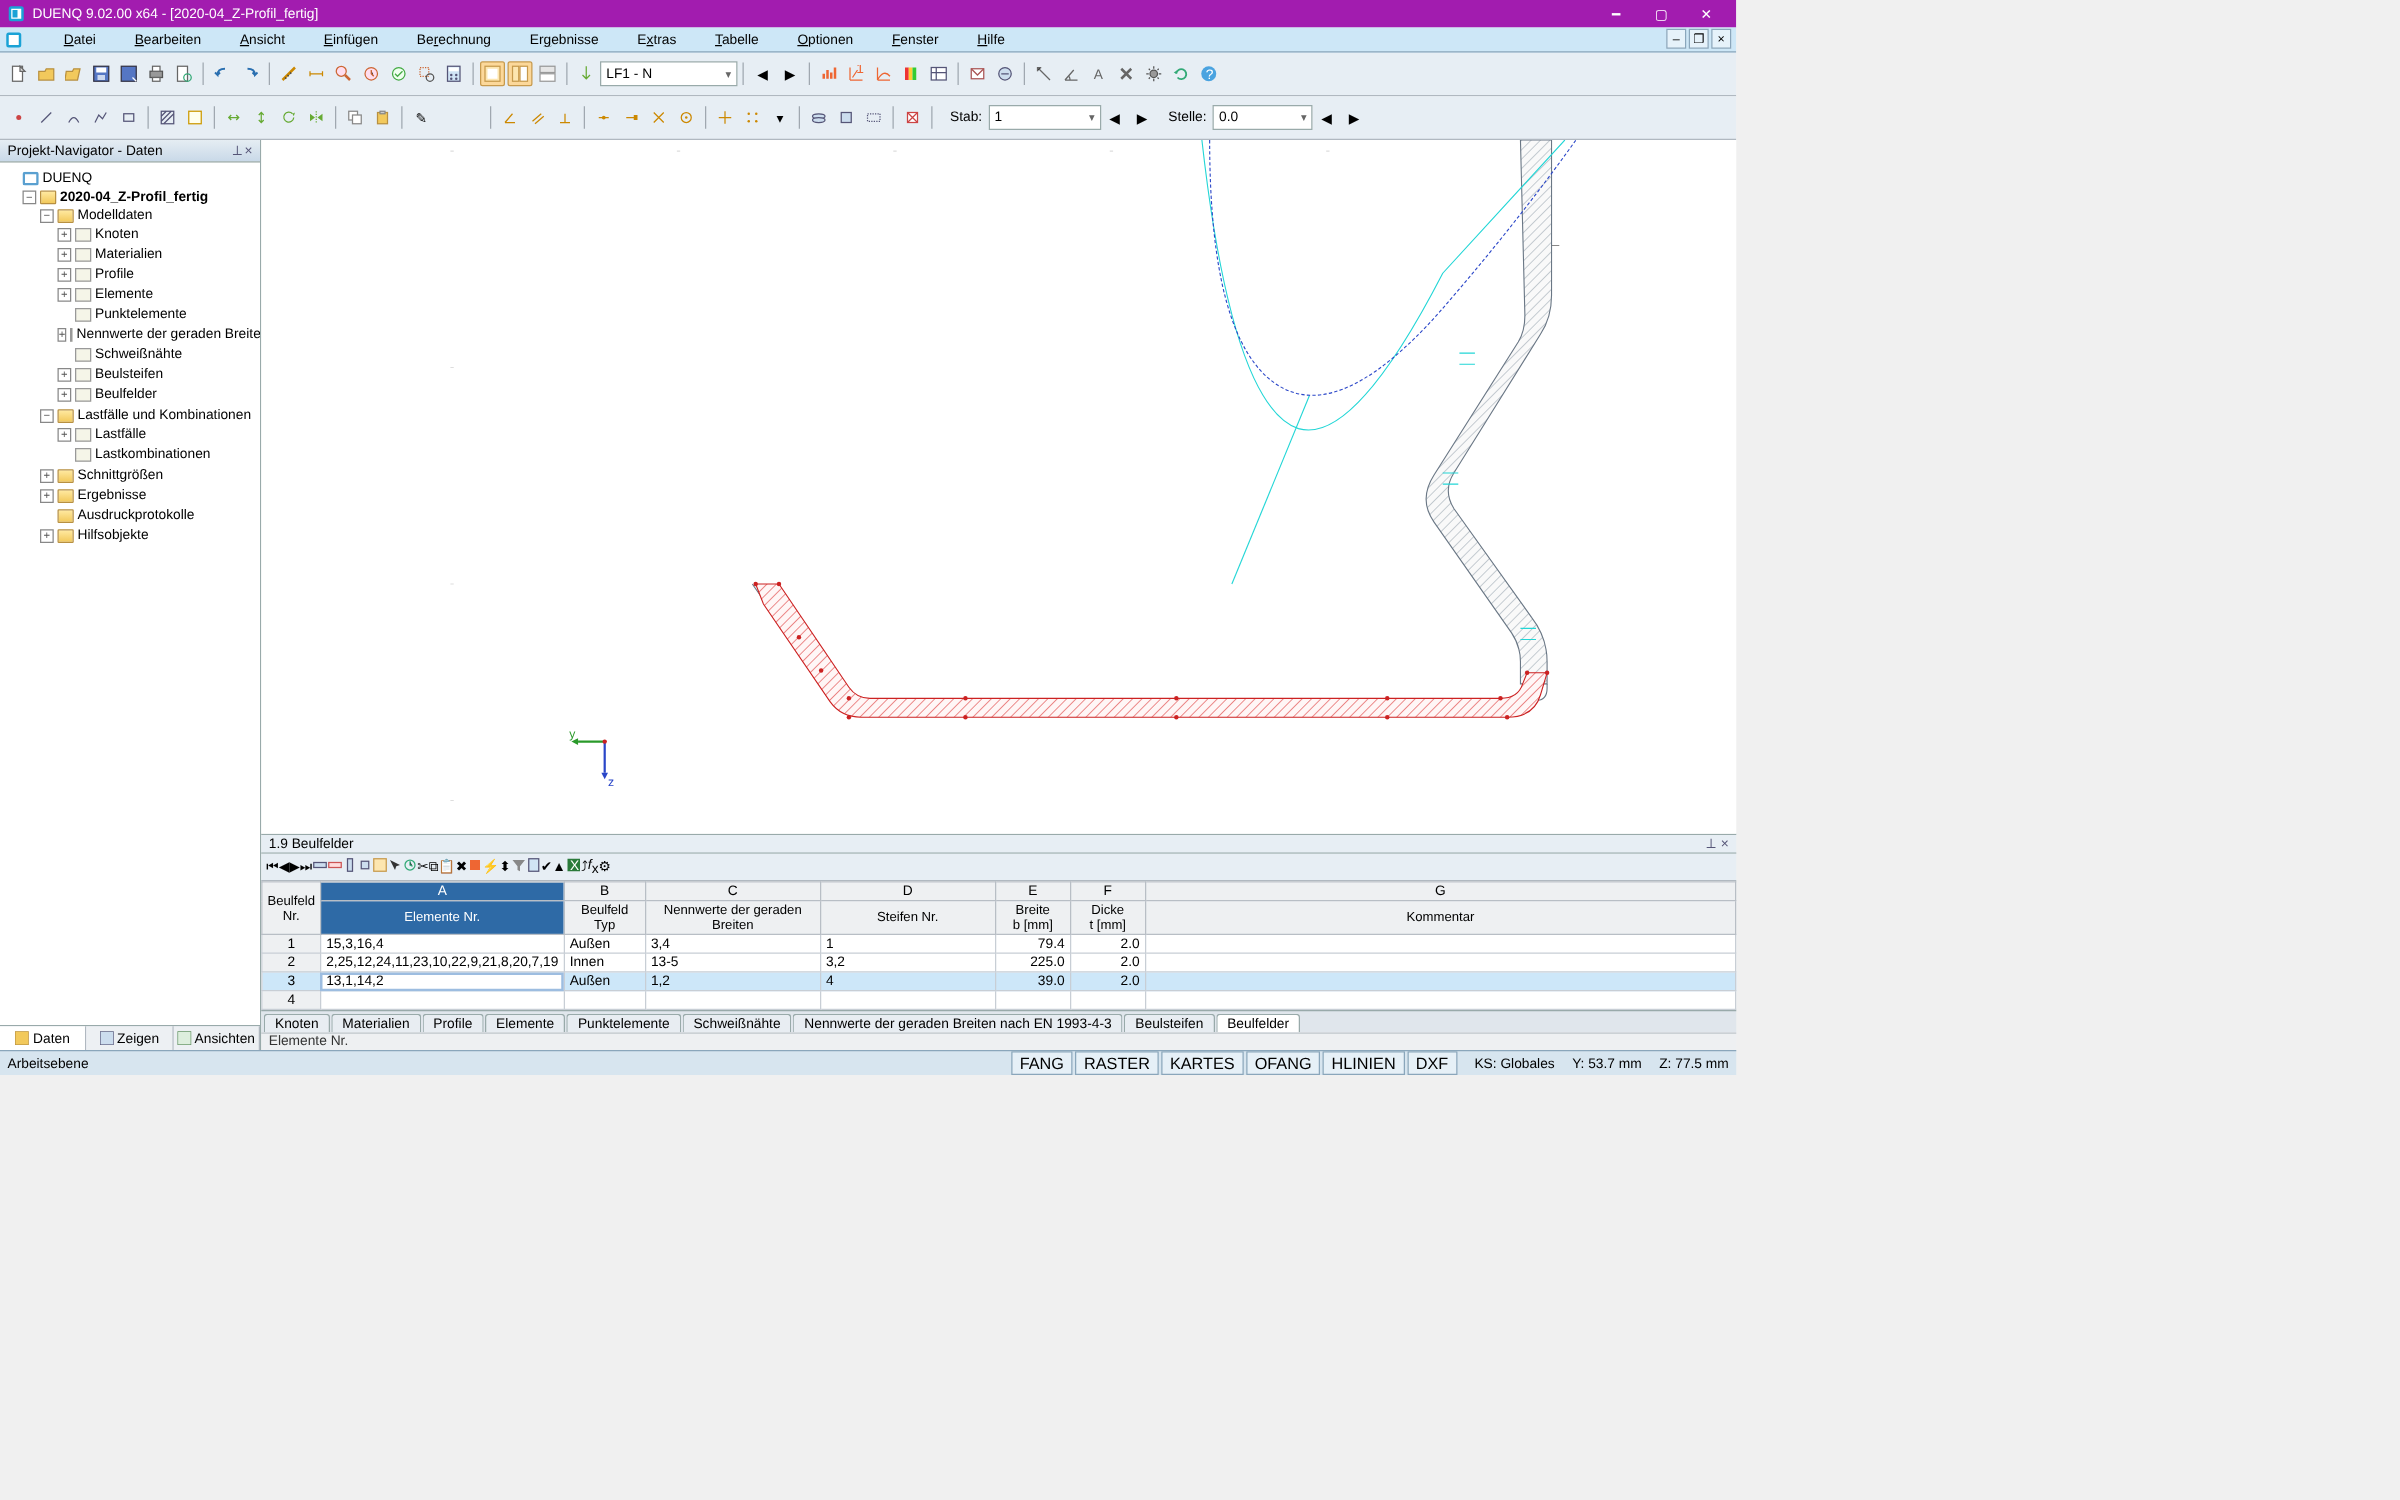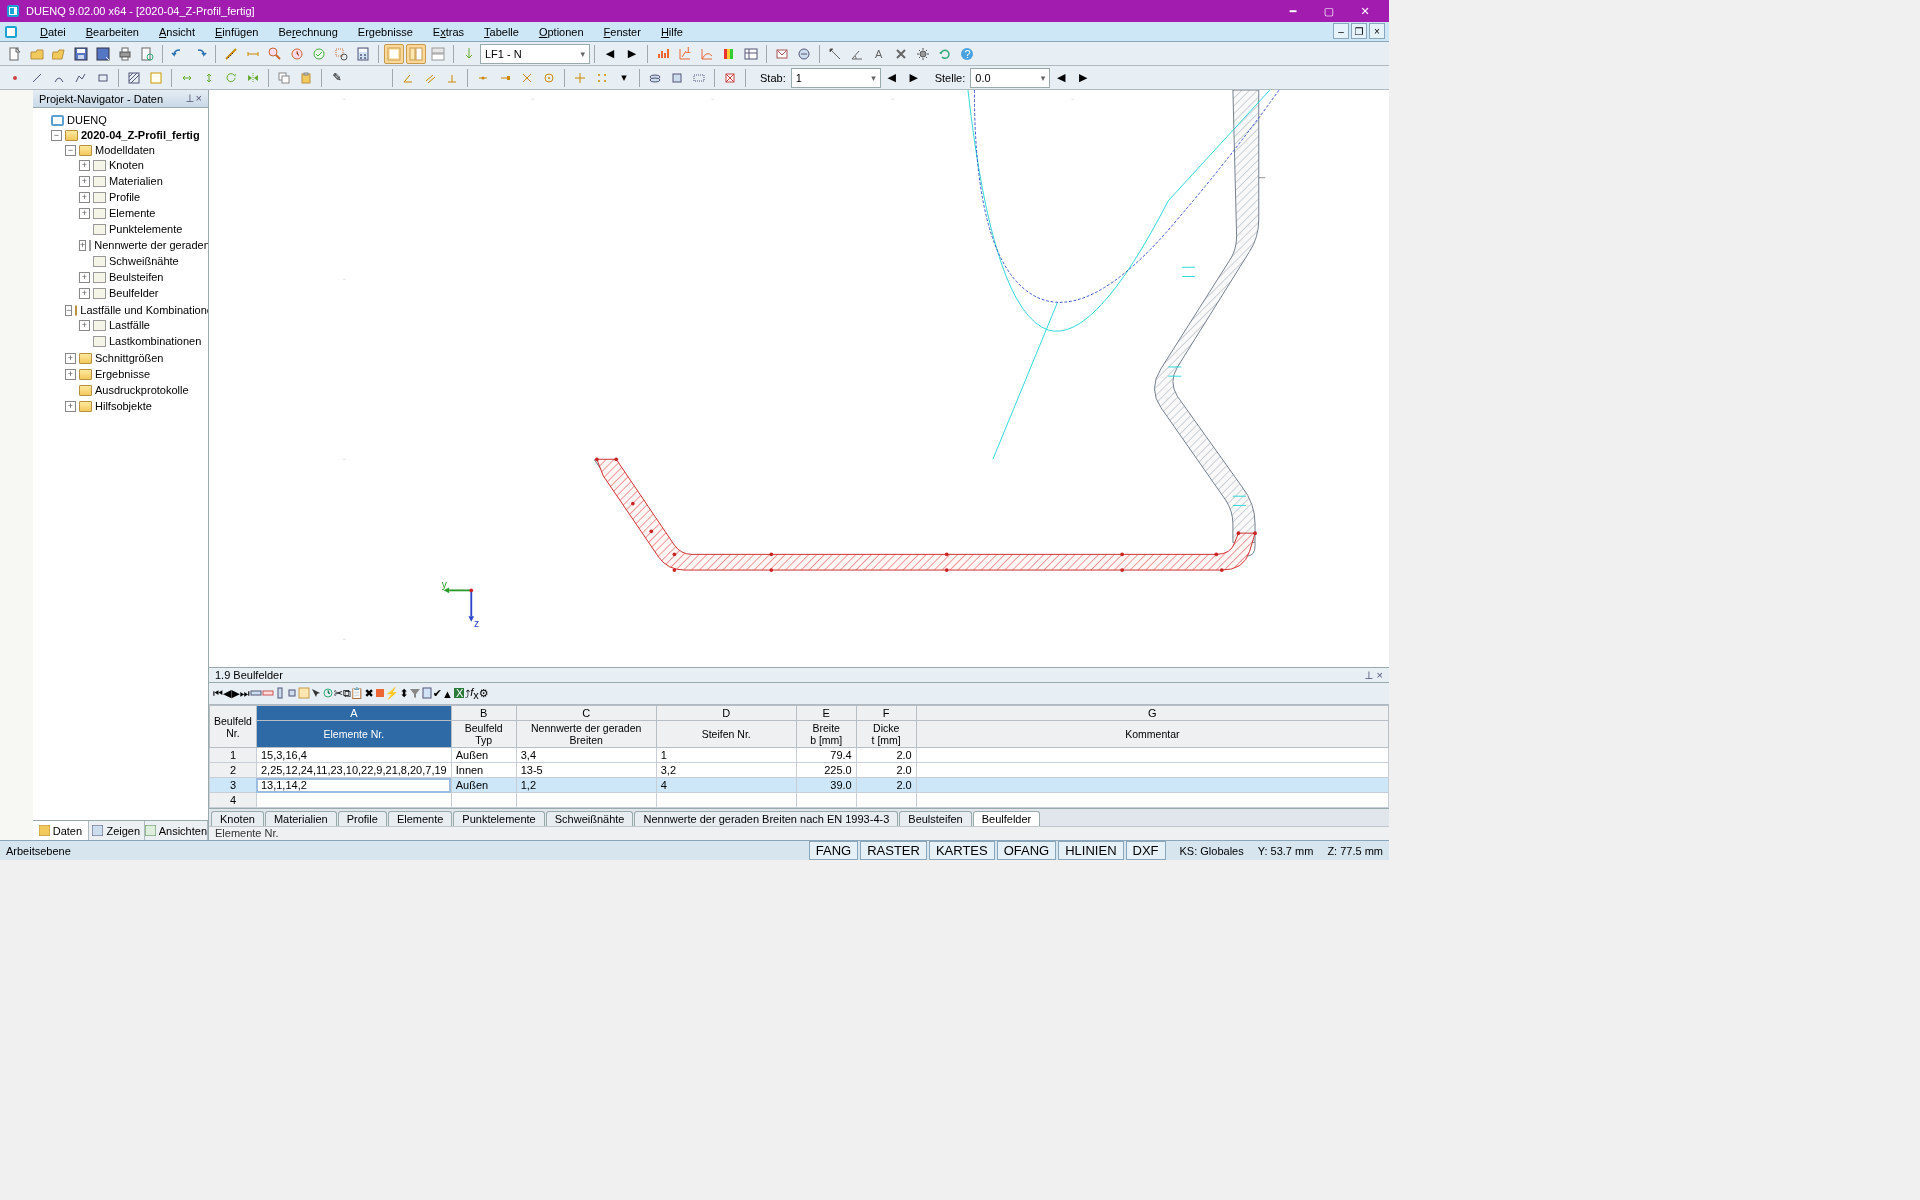--- a/index.html
+++ b/index.html
@@ -1,34 +1,34 @@
 <!DOCTYPE html>
 <html><head>
 <meta charset="utf-8">
 <style>
 * { margin: 0; padding: 0; box-sizing: border-box; font-family: "Segoe UI", Tahoma, sans-serif; font-size: 11px; }
 body { background: #f0f0f0; width: 1389px; height: 860px; overflow: hidden; display: flex; flex-direction: column; }
 .titlebar { background: #a21caf; color: #fff; height: 22px; display: flex; align-items: center; padding: 0 6px; }
 .titlebar .app-icon { width: 14px; height: 14px; margin-right: 6px; }
 .titlebar .title { flex: 1; font-size: 11px; }
 .titlebar .winbtn { width: 36px; height: 22px; display: flex; align-items: center; justify-content: center; color: #fff; }
-.menubar { background: #cde7f7; height: 20px; display: flex; align-items: center; padding: 0 4px; gap: 8px; border-bottom: 1px solid #8aa6bb; position: relative; }
+.menubar { background: #cde7f7; height: 20px; display: flex; align-items: center; padding: 0 4px; gap: 19px; border-bottom: 1px solid #8aa6bb; position: relative; }
 .menubar .mdi-icon { width: 14px; height: 14px; margin-right: 8px; }
 .menubar .mitem { padding: 2px 6px; cursor: default; }
 .menubar .mitem u { text-decoration: underline; }
 .menubar .mdi-btns { position: absolute; right: 4px; top: 1px; display: flex; gap: 2px; }
 .menubar .mdi-btns span { width: 16px; height: 16px; border: 1px solid #8aa6bb; background: #e6f2fa; font-size: 10px; display:flex;align-items:center;justify-content:center; }
-.toolbar { background: #e7eef4; height: 24px; display: flex; align-items: center; padding: 0 4px; border-bottom: 1px solid #b0b8c0; }
+.toolbar { background: #e7eef4; height: 24px; display: flex; align-items: center; padding: 17px 4px; border-bottom: 1px solid #b0b8c0; }
 .toolbar .tb-btn { width: 20px; height: 20px; margin: 0 1px; display: flex; align-items: center; justify-content: center; border: 1px solid transparent; border-radius: 2px; }
 .toolbar .tb-btn.active { background: #fcd89a; border-color:#c79a4d; }
 .toolbar .sep { width: 1px; height: 18px; background: #a0a8b0; margin: 0 4px; }
 .toolbar .dd { height: 20px; border: 1px solid #9aa; background: #fff; padding: 0 4px; display:flex; align-items:center; font-size: 11px; }
 .toolbar .dd .caret { margin-left:auto; font-size:9px; color:#666;}
 .body-row { flex: 1; display: flex; min-height:0; }
-.navigator { width: 209px; background: #f7f7f3; border-right: 1px solid #9aa; display:flex; flex-direction:column;padding-left:33px; }
+.navigator { width: 209px; background: #f7f7f3; border-right: 1px solid #9aa; display:flex; flex-direction:column; }
 .nav-header { background: linear-gradient(#e5edf3,#c9d9e8); height: 18px; font-size: 11px; padding: 1px 6px; border-bottom:1px solid #9aa; display:flex; align-items:center; }
 .nav-header .hx { margin-left:auto; display:flex; gap:2px; font-size:10px; color:#557; }
 .tree { flex:1; overflow:auto; background:#fff; padding: 4px 0 4px 2px; }
 .tree ul { list-style:none; padding-left: 14px; }
 .tree > ul { padding-left: 2px; }
 .tree li { line-height: 14px; white-space: nowrap; padding: 1px 0; }
 .tree .tnode { display:flex; align-items:center; gap:3px; }
 .tree .exp { width:11px; height:11px; border:1px solid #888; font-size:9px; line-height:9px; text-align:center; color:#555; background:#fff; }
 .tree .noexp { width:11px; height:11px; }
 .tree .fld { width:13px; height:11px; border:1px solid #b89040; background: linear-gradient(#ffe9a0,#f2c95c); border-radius:1px; }

